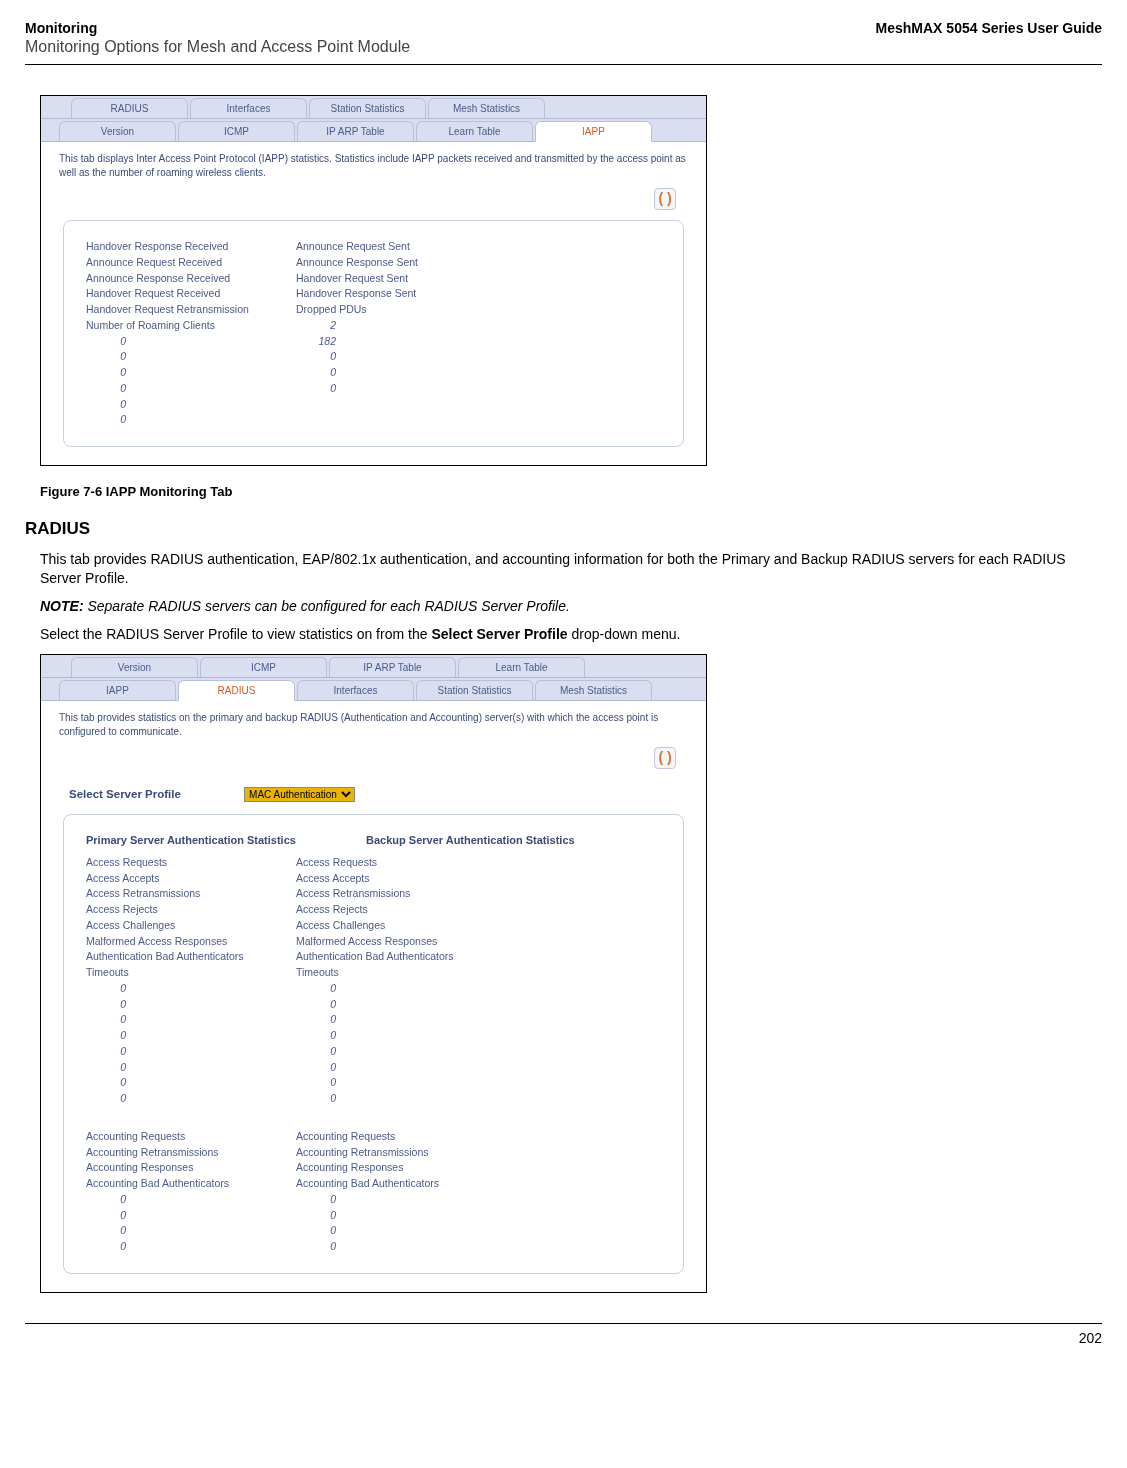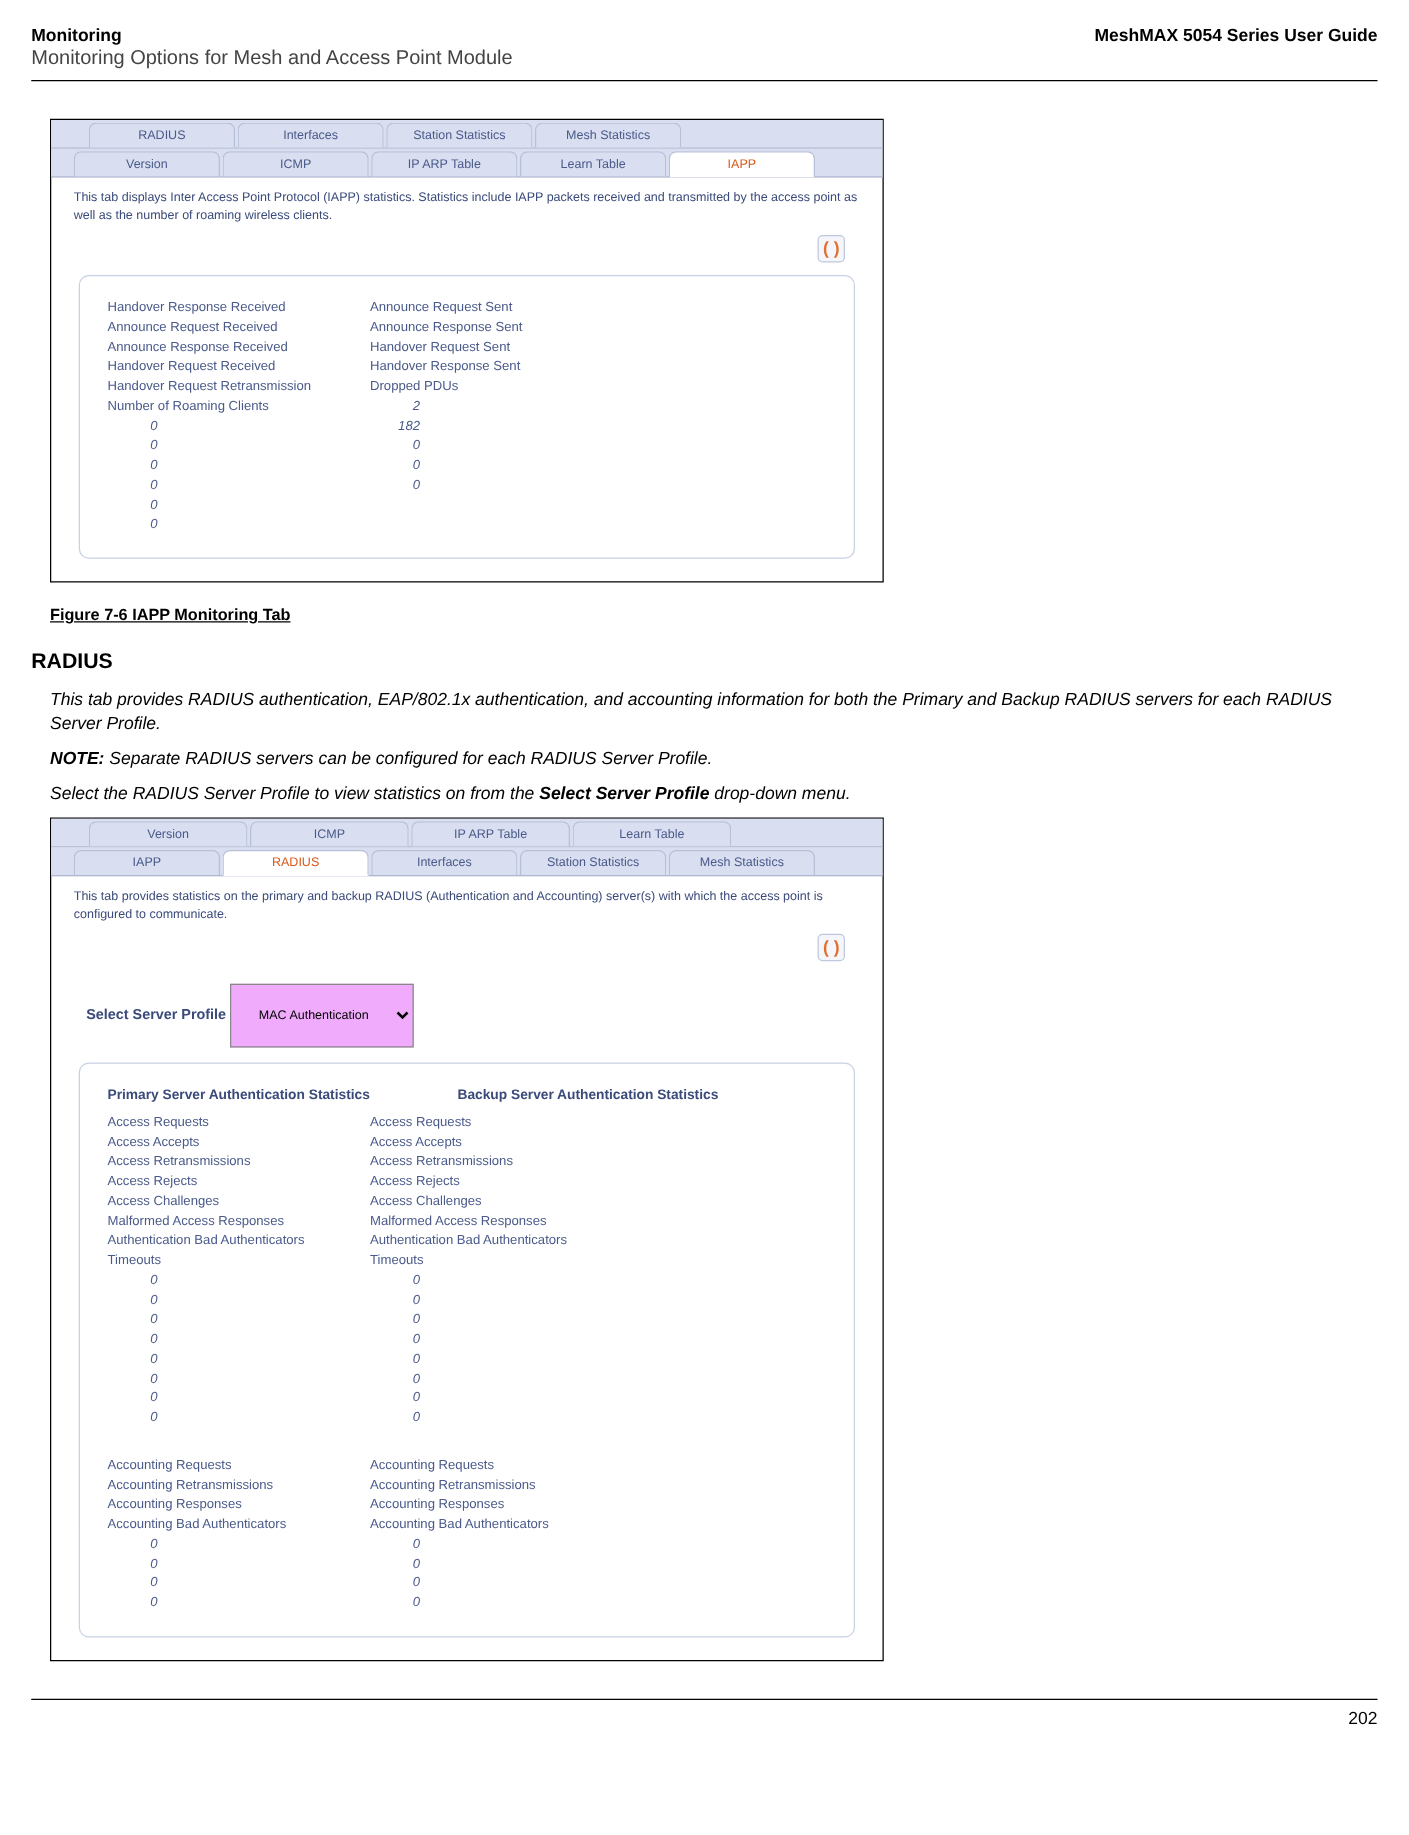--- a/index.html
+++ b/index.html
@@ -128,41 +128,40 @@
     margin-bottom: 8px;
     line-height: 1.3;
   }
   .select-row {
     padding: 14px 18px 6px 28px;
     color: #3a4a7a;
     font-weight: bold;
     font-size: 11.5px;
   }
   .select-row select {
+    margin-left: 60px;
     font-size: 10px;
     border: 1px solid #888;
-    background: #f0abfc;
-    padding: 18px;
+    background: #eab308;
+    padding: 0;
   }
   .caption {
     font-weight: bold;
     font-size: 13px;
     margin: 18px 0 20px 15px;
-    text-decoration: underline;
   }
   h3.section {
     font-size: 17px;
     font-weight: bold;
     margin: 0 0 10px 0;
   }
   .body-text {
     font-size: 14px;
     margin: 11px 0 10px 15px;
     line-height: 1.35;
-    font-style: italic;
   }
   .note-line {
     font-size: 14px;
     margin: 0 0 10px 15px;
   }
   .note-line .lbl { font-weight: bold; font-style: italic; }
   .note-line .txt { font-style: italic; }
   .stats-group { margin-bottom: 22px; }
 </style>
 </head>

